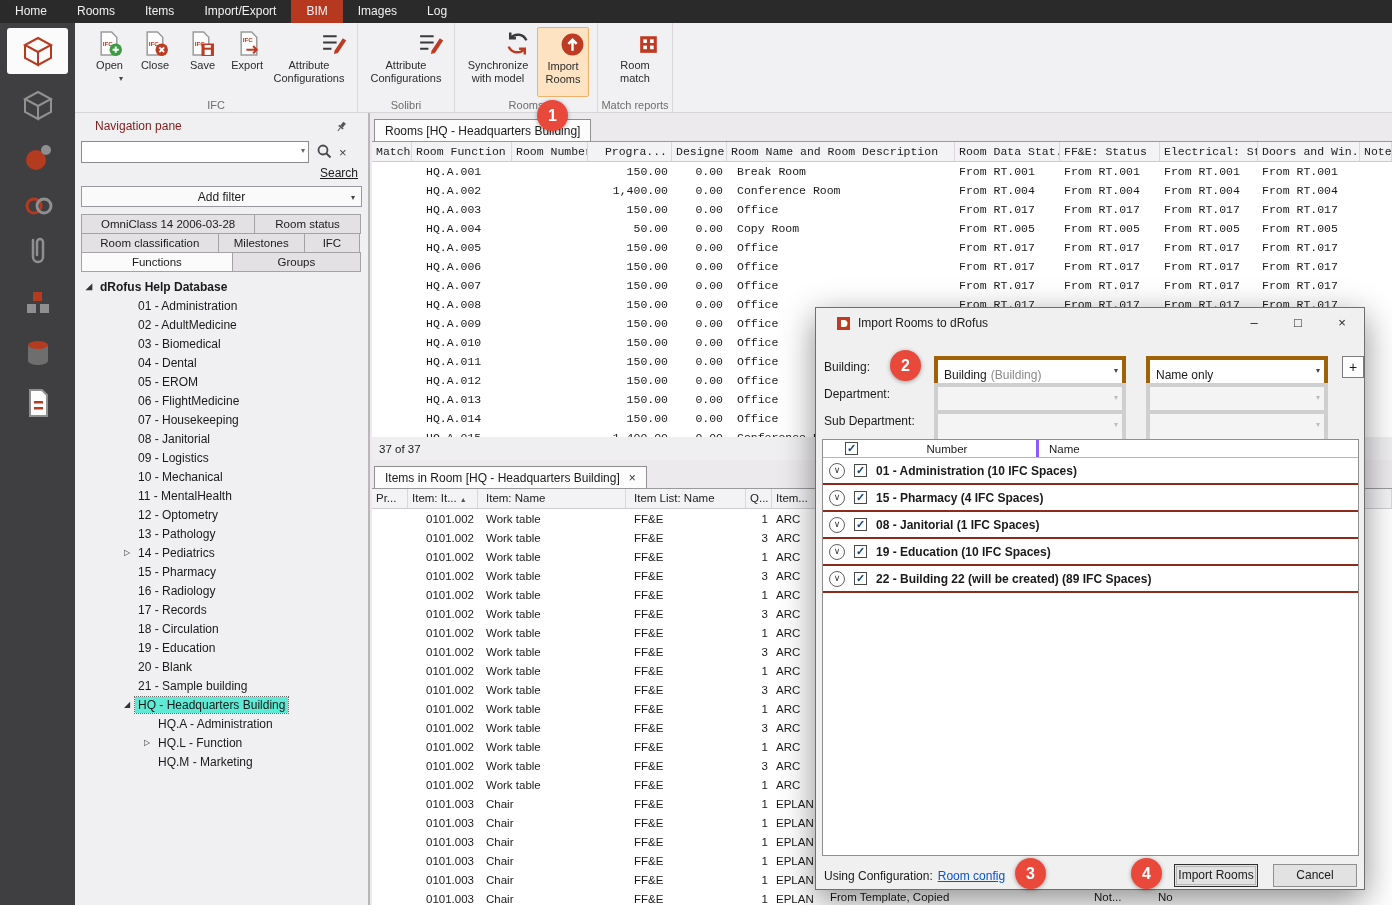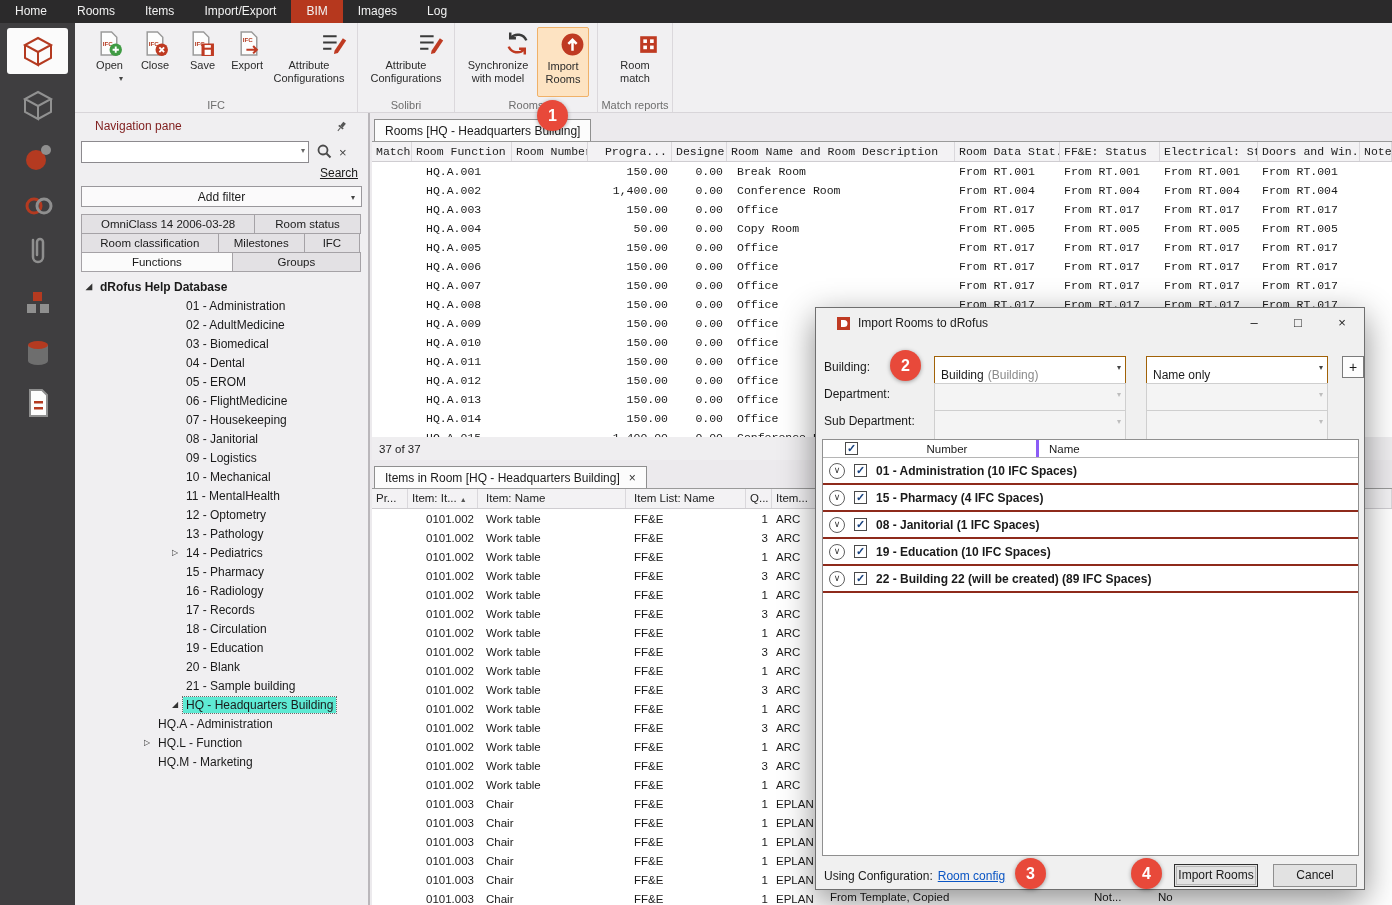--- a/index.html
+++ b/index.html
@@ -49,21 +49,21 @@
   .np-tabs { display:flex; margin:0 6px; }
   .np-tab { height:20px; border:1px solid #a5a2a6; margin-right:-1px; margin-bottom:-1px; background:#e3e1e4;
             display:flex; align-items:center; justify-content:center; font-size:11.5px; white-space:nowrap; overflow:hidden; }
   .np-tab.active { background:#fbfbfb; }
   .f62{flex:0 0 62%}.f38{flex:0 0 38%}.f49{flex:0 0 49%}.f31{flex:0 0 31%}.f20{flex:0 0 20%}.f54{flex:0 0 54%}.f46{flex:0 0 46%}
   .np-tree { margin-top:6px; overflow:hidden; height:600px; }
   .tree-item { height:19px; display:flex; align-items:center; white-space:nowrap; }
   .tree-item .tw { width:16px; flex-shrink:0; text-align:center; font-size:8px; color:#333; }
   .tree-item .tl { padding:1px 3px; }
   .tree-item.l0 { padding-left:6px; font-weight:bold; }
-  .tree-item.l1 { padding-left:44px;margin-left:48px; }
+  .tree-item.l1 { padding-left:44px; }
   .tree-item.l2 { padding-left:64px; }
   .tree-item.sel .tl { background:#5eead4; outline:1px dotted #6a6a6a; }
 
   
   .rooms-tabbar { position:absolute; left:372px; top:113px; right:0; height:28px; background:#eceaed; z-index:4; }
   .items-tabbar { position:absolute; left:372px; top:460px; right:0; height:28px; background:#eceaed; z-index:4; }
   .ptab { position:absolute; left:2px; bottom:0; height:22px; background:#fcfcfc; border:1px solid #8f8f8f; border-bottom:none;
           display:flex; align-items:center; gap:9px; padding:0 10px; font-size:12px; white-space:nowrap; }
   .ptab .tclose { font-size:12px; color:#333; }
 
@@ -89,21 +89,21 @@
 
   
   .dialog { position:absolute; left:815px; top:307px; width:550px; height:583px; background:#f0f0f0;
             border:1px solid #6f6f6f; box-shadow:0 10px 32px rgba(0,0,0,.45); z-index:40; }
   .dlg-title { position:absolute; left:0; top:0; right:0; height:30px; display:flex; align-items:center; padding-left:20px; }
   .dlg-title .ttl { margin-left:7px; font-size:12px; }
   .dlg-title svg { width:15px; height:15px; }
   .winbtns { position:absolute; right:0; top:0; height:30px; display:flex; }
   .winbtn { width:44px; height:30px; line-height:30px; text-align:center; font-size:13px; color:#222; }
   .dlg-lbl { position:absolute; left:8px; font-size:12px; }
-  .dd { position:absolute; height:38px; background:#fff; border:1px solid #a16207; display:flex; align-items:center;
+  .dd { position:absolute; height:38px; background:#fff; border:4px solid #a16207; display:flex; align-items:center;
         padding:0 18px 0 6px; font-size:12px; white-space:nowrap; overflow:hidden; }
   .dd .arr { position:absolute; right:4px; top:6px; font-size:8px; color:#444; }
   .dd .hint { color:#8a8a8a; margin-left:4px; }
   .dd.disabled { background:#f4f4f4; border-color:#cfcfcf; }
   .dd.disabled .arr { color:#bdbdbd; }
   .plusbtn { position:absolute; width:22px; height:22px; border:1px solid #7b7b7b; background:#fdfdfd;
              text-align:center; line-height:20px; font-size:14px; }
   .spaces-table { position:absolute; left:6px; top:131px; width:537px; height:417px; background:#fff; border:1px solid #8f8f8f; overflow:hidden; }
   .spaces-head { display:flex; align-items:center; height:18px; border-bottom:1px solid #b5b5b5; font-size:11.5px; }
   .spaces-head .sp { width:22px; }

